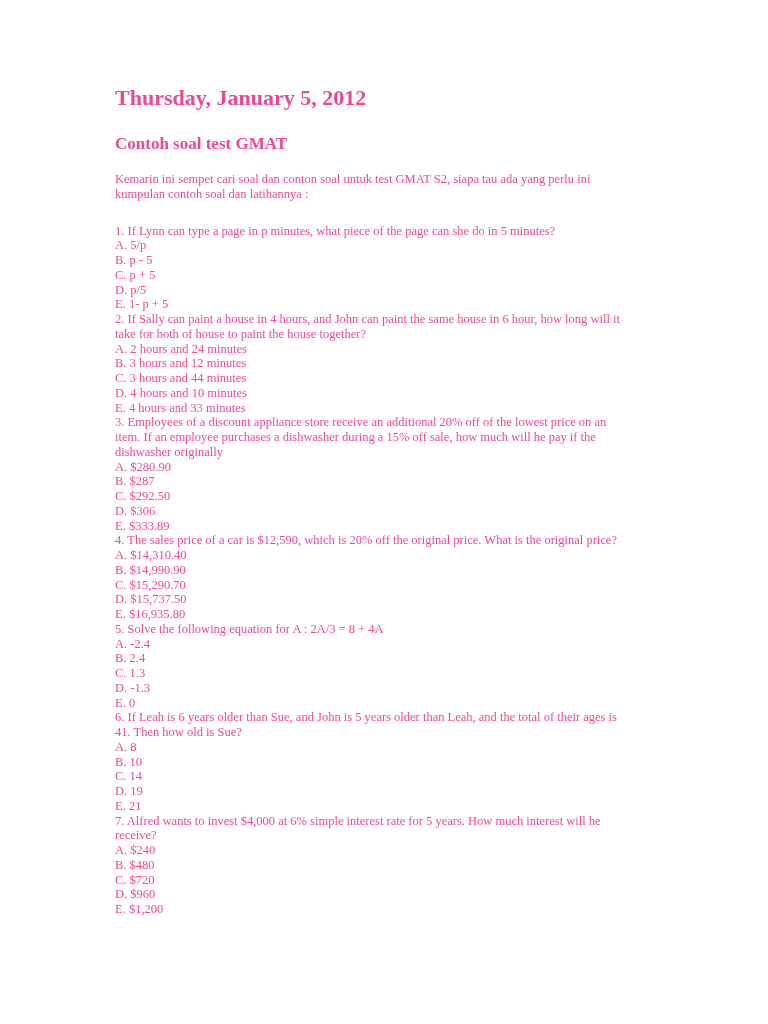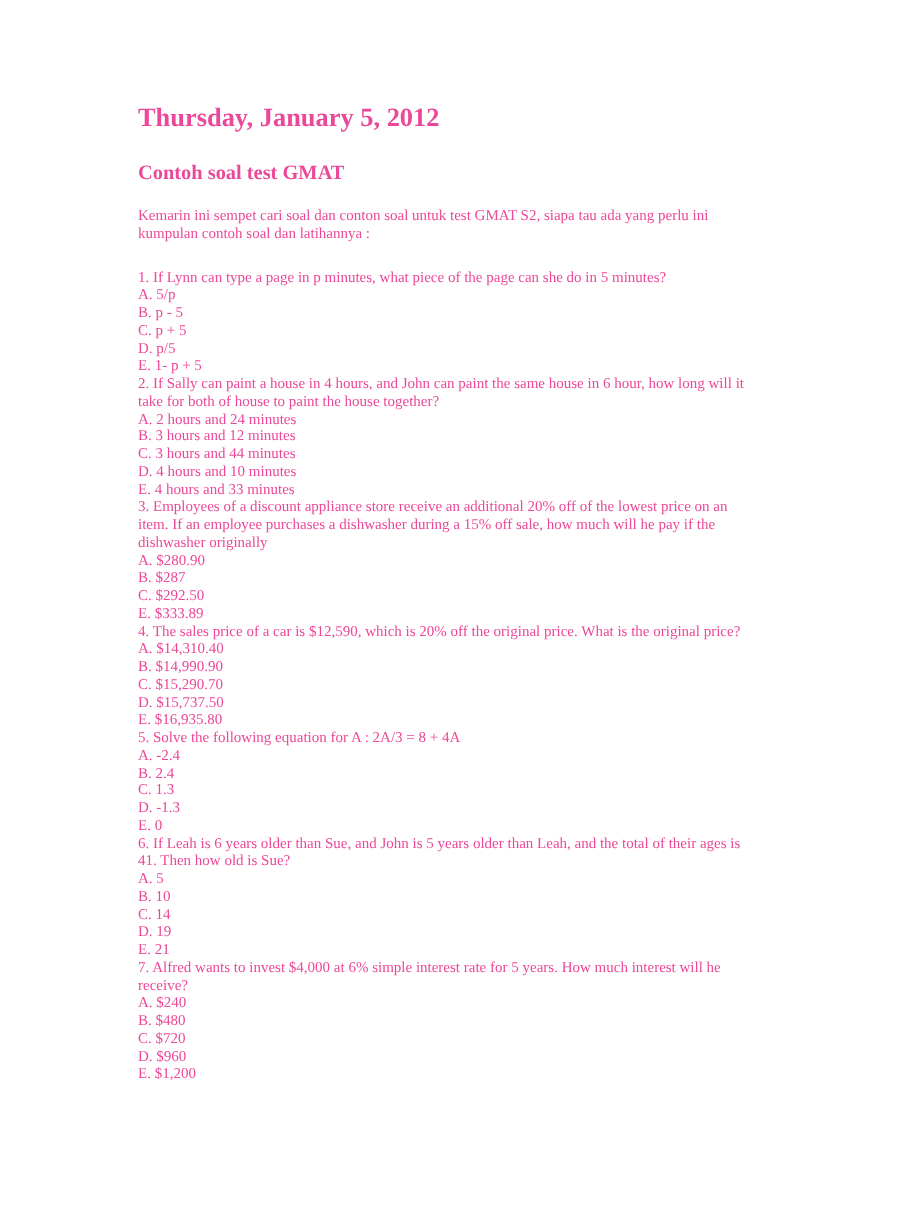--- a/index.html
+++ b/index.html
@@ -77,36 +77,37 @@
         <div class="qline">B. 3 hours and 12 minutes</div>
         <div class="qline">C. 3 hours and 44 minutes</div>
         <div class="qline">D. 4 hours and 10 minutes</div>
         <div class="qline">E. 4 hours and 33 minutes</div>
         <div class="qline">3. Employees of a discount appliance store receive an additional 20% off of the lowest price on an</div>
         <div class="qline">item. If an employee purchases a dishwasher during a 15% off sale, how much will he pay if the</div>
         <div class="qline">dishwasher originally</div>
         <div class="qline">A. $280.90</div>
         <div class="qline">B. $287</div>
         <div class="qline">C. $292.50</div>
+        <div class="qline">D. $306</div>
         <div class="qline">E. $333.89</div>
         <div class="qline">4. The sales price of a car is $12,590, which is 20% off the original price. What is the original price?</div>
         <div class="qline">A. $14,310.40</div>
         <div class="qline">B. $14,990.90</div>
         <div class="qline">C. $15,290.70</div>
         <div class="qline">D. $15,737.50</div>
         <div class="qline">E. $16,935.80</div>
         <div class="qline">5. Solve the following equation for A : 2A/3 = 8 + 4A</div>
         <div class="qline">A. -2.4</div>
         <div class="qline">B. 2.4</div>
         <div class="qline">C. 1.3</div>
         <div class="qline">D. -1.3</div>
         <div class="qline">E. 0</div>
         <div class="qline">6. If Leah is 6 years older than Sue, and John is 5 years older than Leah, and the total of their ages is</div>
         <div class="qline">41. Then how old is Sue?</div>
-        <div class="qline">A. 5</div>
+        <div class="qline">A. 8</div>
         <div class="qline">B. 10</div>
         <div class="qline">C. 14</div>
         <div class="qline">D. 19</div>
         <div class="qline">E. 21</div>
         <div class="qline">7. Alfred wants to invest $4,000 at 6% simple interest rate for 5 years. How much interest will he</div>
         <div class="qline">receive?</div>
         <div class="qline">A. $240</div>
         <div class="qline">B. $480</div>
         <div class="qline">C. $720</div>
         <div class="qline">D. $960</div>

